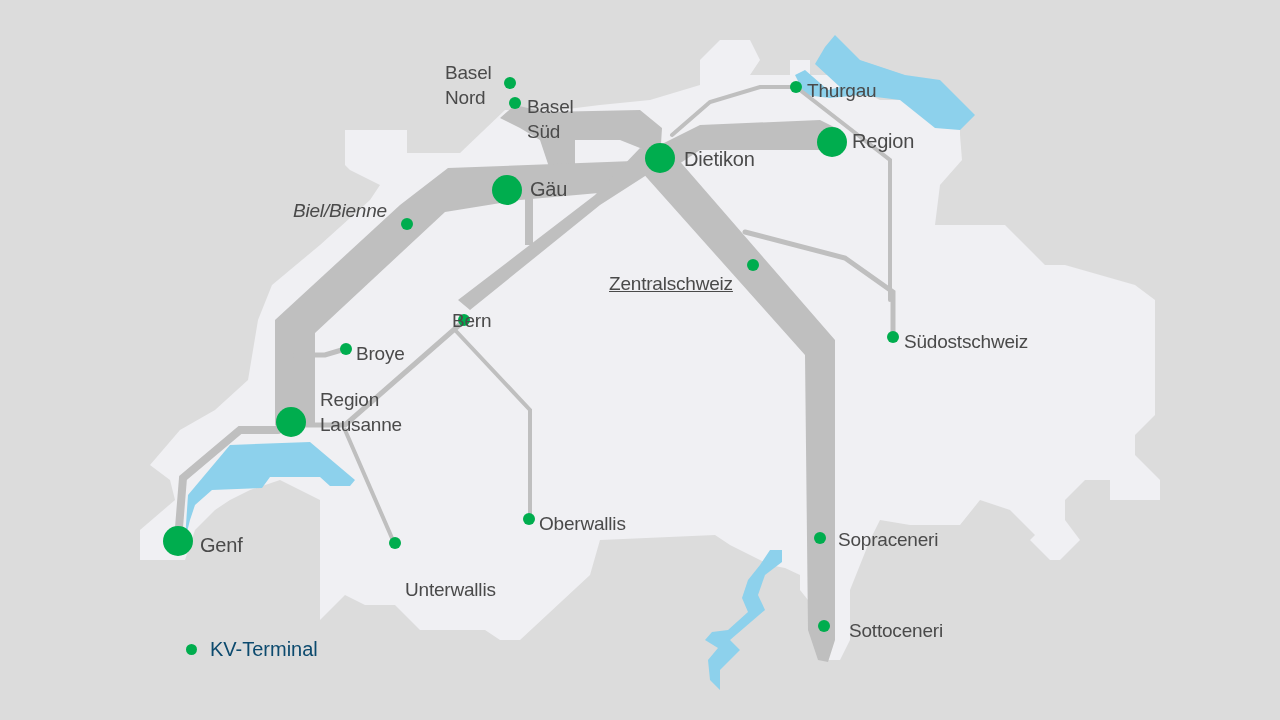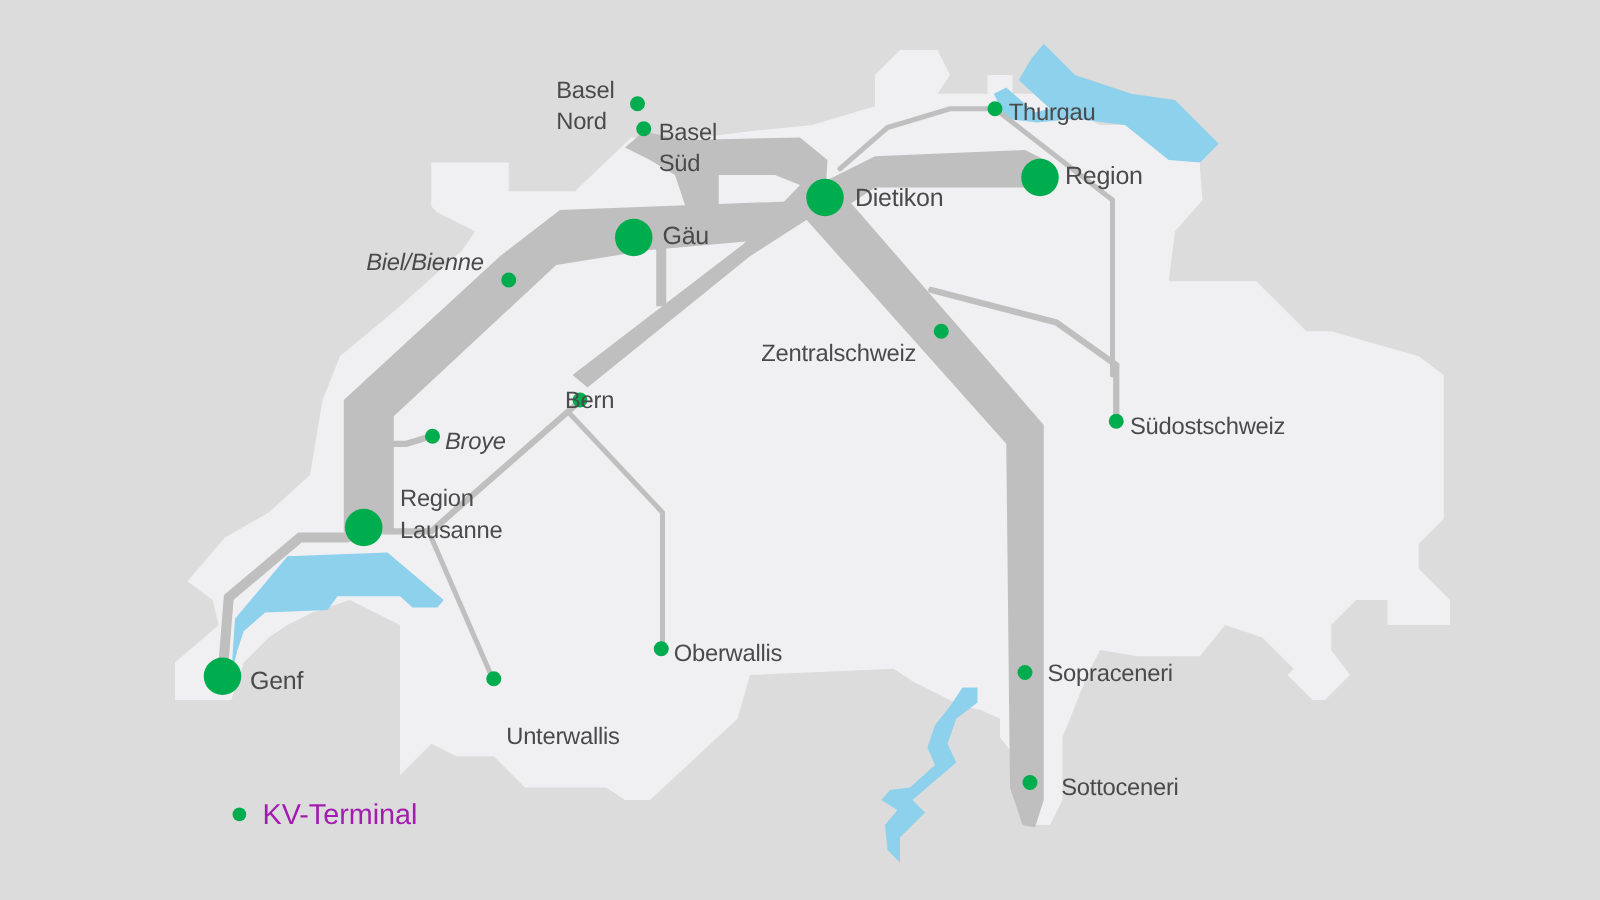--- a/index.html
+++ b/index.html
@@ -3,21 +3,21 @@
 <meta charset="utf-8">
 <style>
   html, body { margin:0; padding:0; }
   body { width:1280px; height:720px; background:#dcdcdc; overflow:hidden; position:relative;
          font-family:"Liberation Sans", sans-serif; }
   #map { position:absolute; left:0; top:0; width:1280px; height:720px; }
   .label { position:absolute; color:#4a4a4a; font-size:19px; line-height:25px; white-space:pre; letter-spacing:-0.2px; }
   .label.big { font-size:20px; }
   .legend { position:absolute; left:186px; top:638px; display:flex; align-items:center; }
   .legend .dot { width:11px; height:11px; border-radius:50%; background:#00ad4e; margin-right:13px; }
-  .legend .txt { color:#a21caf; font-size:23px; }
+  .legend .txt { color:#0c4a6e; font-size:20px; }
 </style>
 </head>
 <body>
 
 <svg id="map" viewBox="0 0 1280 720" xmlns="http://www.w3.org/2000/svg">
 
   <polygon fill="#f0f0f3" points="345,153 345,130 407,130 407,153 460,153 505,110 560,110 600,105 650,100 700,85 700,60 720,40 750,40 760,60 750,75 790,75 790,60 810,60 810,75 830,75 880,100 930,100 960,120 960,135 962,160 940,185 935,225 1005,225 1045,265 1065,265 1135,285 1155,300 1155,415 1135,435 1135,455 1160,480 1160,500 1110,500 1110,480 1085,480 1065,500 1065,520 1080,540 1060,560 1050,560 1030,540 1035,535 1010,510 980,500 960,525 910,525 880,520 870,540 860,565 850,590 850,640 840,660 825,660 810,635 808,600 800,590 800,575 785,568 770,565 750,555 730,545 715,535 600,540 590,575 520,640 500,640 485,630 420,630 395,605 365,605 345,595 320,620 320,520 320,500 280,480 250,490 230,500 215,510 195,530 185,560 140,560 140,530 175,500 170,480 150,465 180,430 215,410 248,380 258,320 272,285 290,270 320,245 370,200 380,185 350,170 345,165"></polygon>
 
   <polygon fill="#8dd1ec" points="188,495 230,445 310,442 355,480 350,486 330,486 320,477 270,477 262,488 212,490 195,505 190,520 185,540"></polygon>
   <polygon fill="#8dd1ec" points="795,75 805,70 828,90 840,87 815,64 825,47 835,35 860,60 905,75 940,80 975,115 960,130 935,128 900,100 860,95 830,98 805,95"></polygon>
@@ -71,24 +71,24 @@
 
 <div class="label" style="left:445px;top:60px;">Basel
 Nord</div>
 <div class="label" style="left:527px;top:94px;">Basel
 Süd</div>
 <div class="label" style="left:807px;top:78px;text-align:right;">Thurgau</div>
 <div class="label big" style="left:852px;top:129px;">Region</div>
 <div class="label big" style="left:684px;top:147px;">Dietikon</div>
 <div class="label big" style="left:530px;top:177px;">Gäu</div>
 <div class="label" style="left:293px;top:198px;font-style:italic;">Biel/Bienne</div>
-<div class="label" style="left:609px;top:271px;">Zentralschweiz</div>
+<div class="label" style="left:609px;top:271px;text-decoration:underline;">Zentralschweiz</div>
 <div class="label" style="left:452px;top:308px;">Bern</div>
 <div class="label" style="left:904px;top:329px;">Südostschweiz</div>
-<div class="label" style="left:356px;top:341px;font-style:italic;">Broye</div>
+<div class="label" style="left:356px;top:341px;">Broye</div>
 <div class="label" style="left:320px;top:387px;">Region
 Lausanne</div>
 <div class="label" style="left:539px;top:511px;">Oberwallis</div>
 <div class="label" style="left:405px;top:533px;margin-top:44px;">Unterwallis</div>
 <div class="label big" style="left:200px;top:533px;">Genf</div>
 <div class="label" style="left:838px;top:527px;">Sopraceneri</div>
 <div class="label" style="left:849px;top:618px;">Sottoceneri</div>
 
 <div class="legend">
   <span class="dot"></span>

